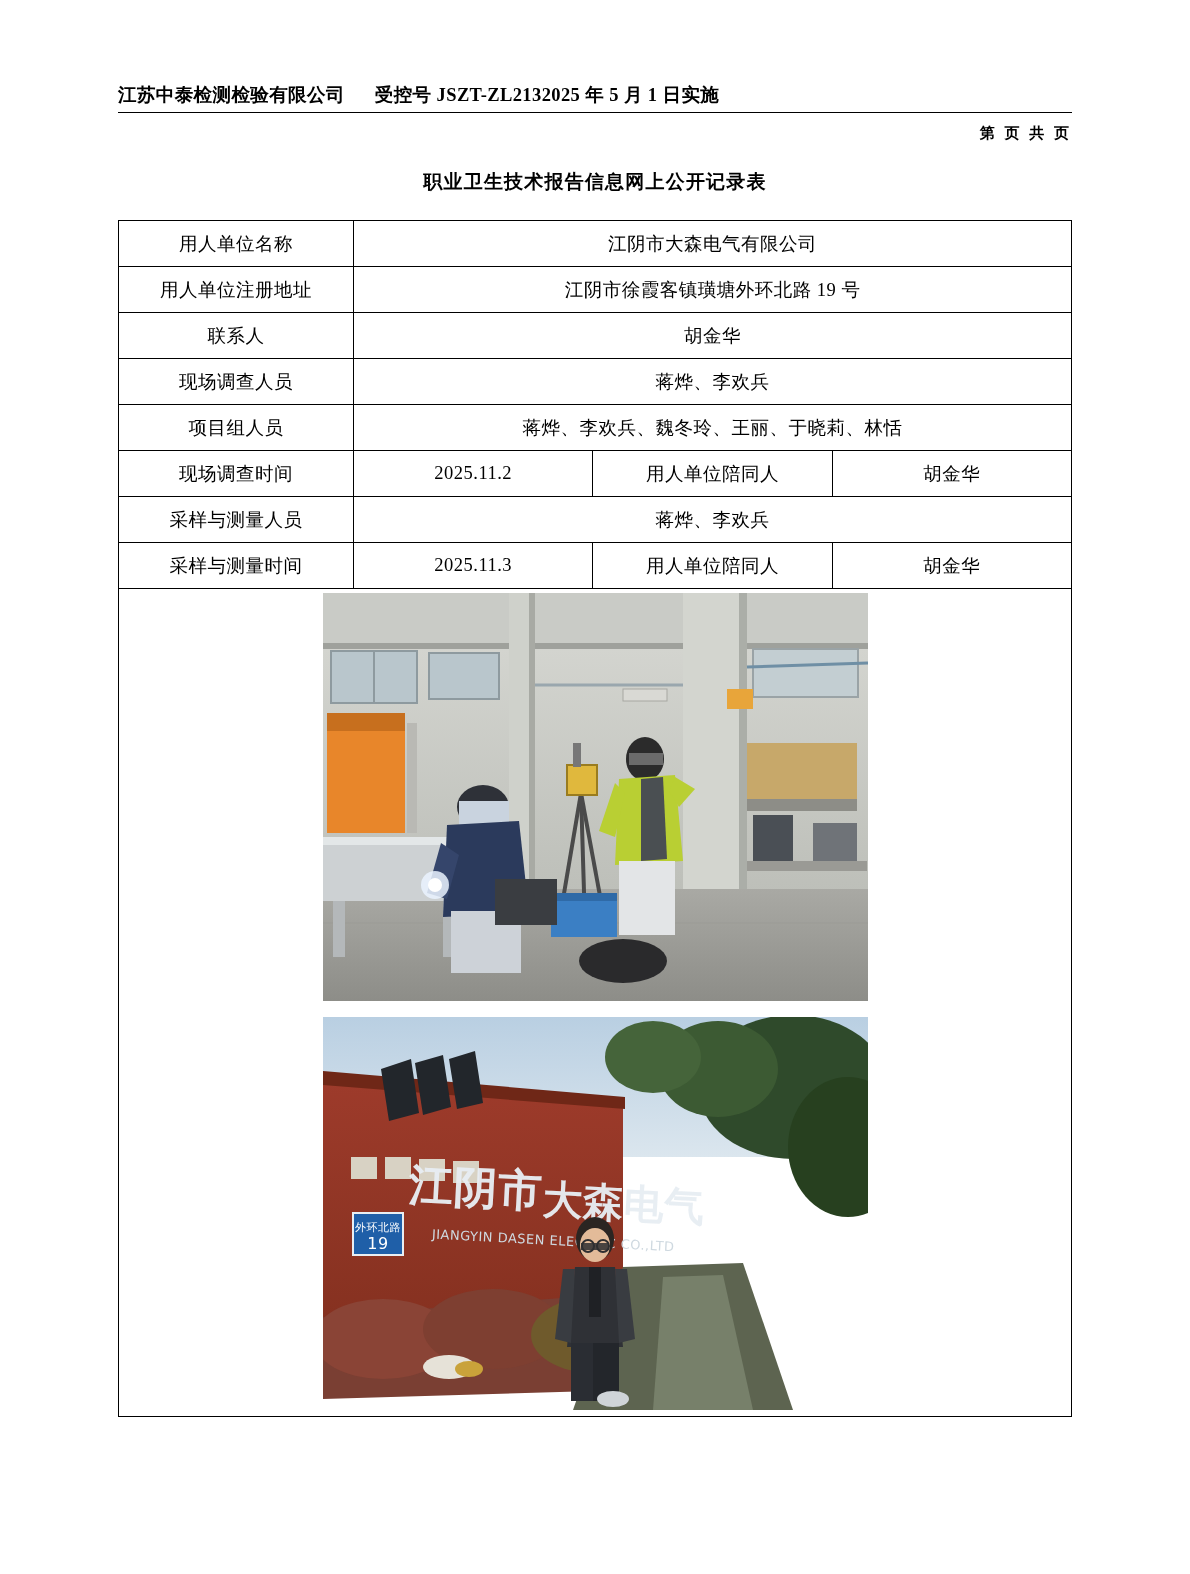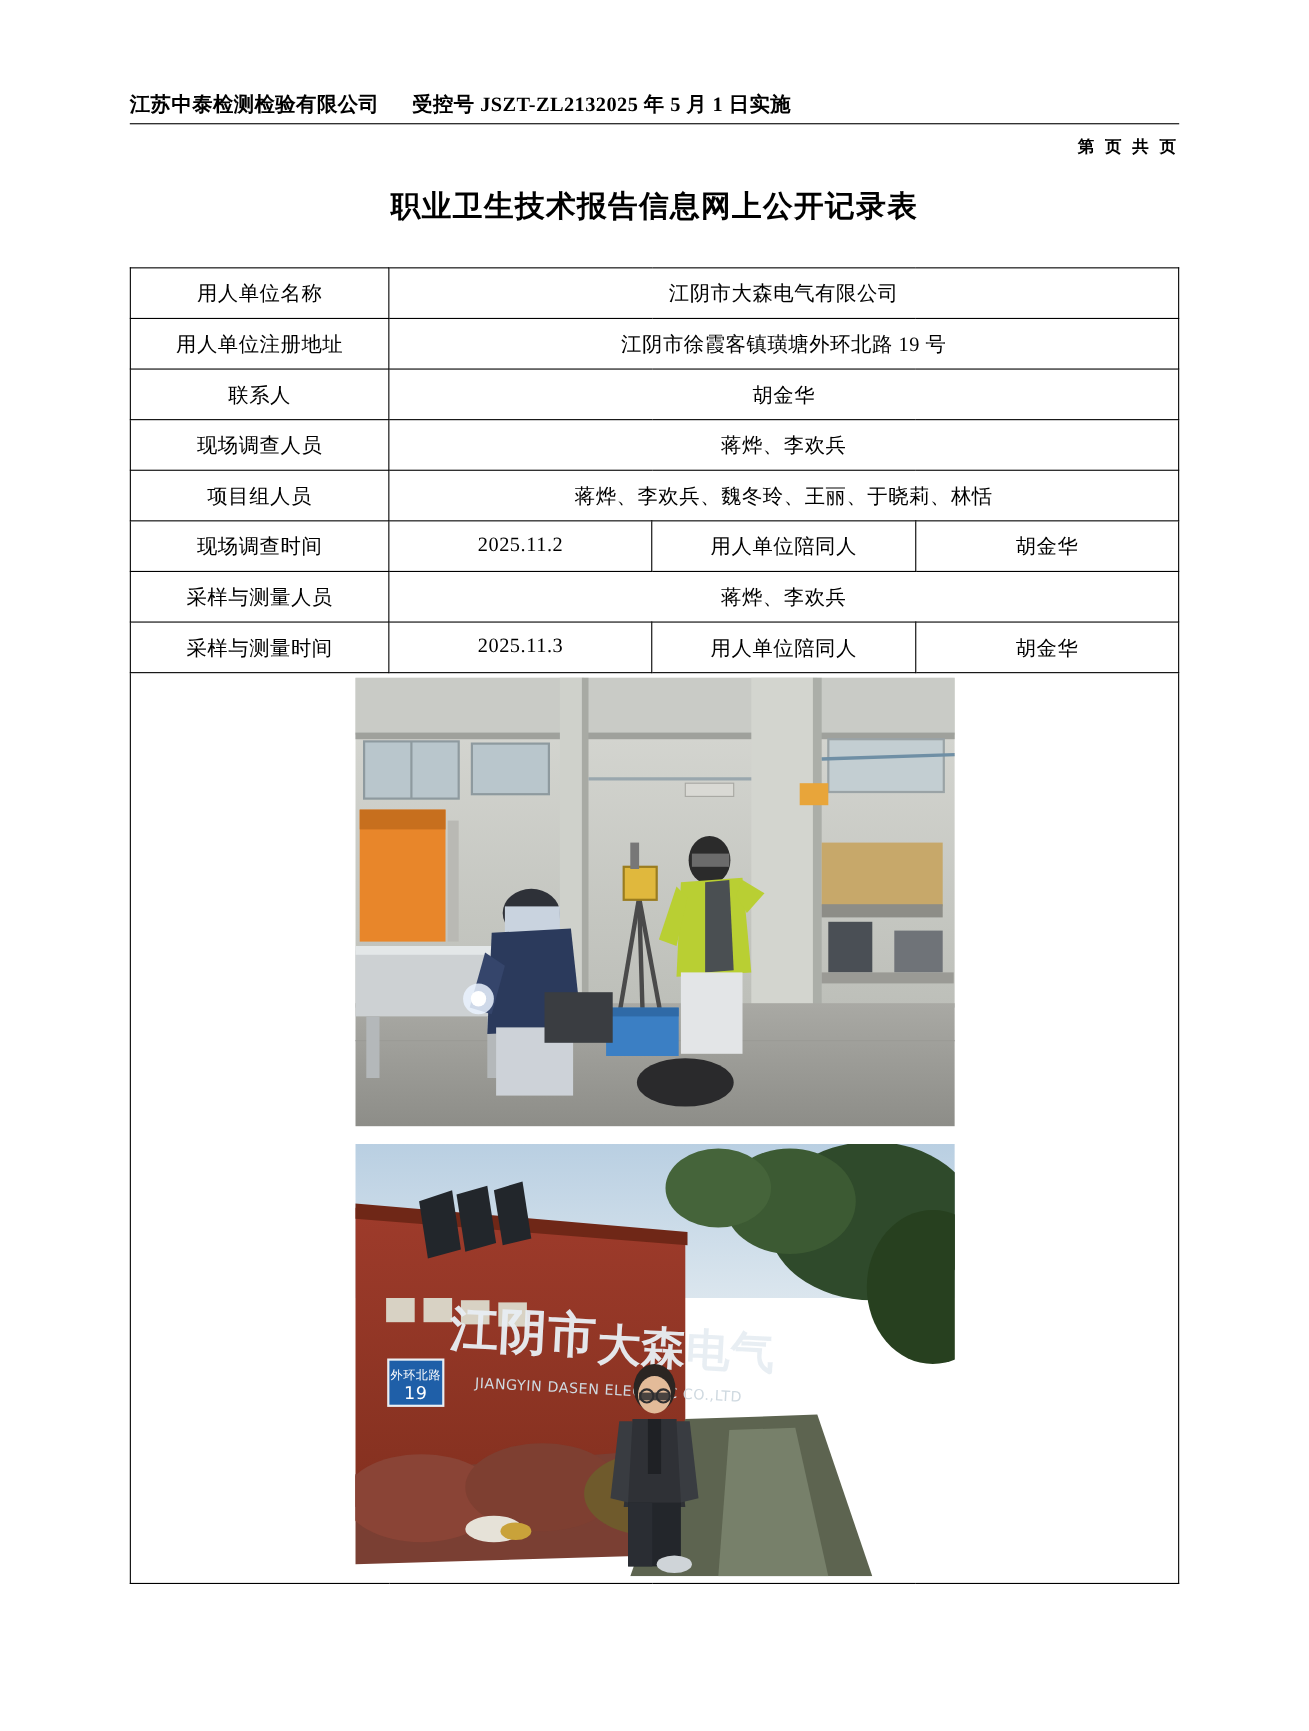--- a/index.html
+++ b/index.html
@@ -43,30 +43,30 @@
     text-align: right;
     font-size: 15px;
     font-weight: bold;
     margin-top: 11px;
     letter-spacing: 3px;
   }
 
   
   .doc-title {
     text-align: center;
-    font-size: 27px;
+    font-size: 19px;
     font-weight: bold;
     letter-spacing: 1.2px;
     margin-top: 26px;
     font-family: "DejaVu Sans", "Liberation Sans", sans-serif;
   }
 
   
   table.main {
-    margin-top: 38px;
+    margin-top: 25px;
     width: 100%;
     border-collapse: collapse;
     table-layout: fixed;
   }
   table.main td {
     border: 1.3px solid #000;
     font-size: 18.5px;
     height: 41px;
     padding: 2px 6px;
     text-align: center;

